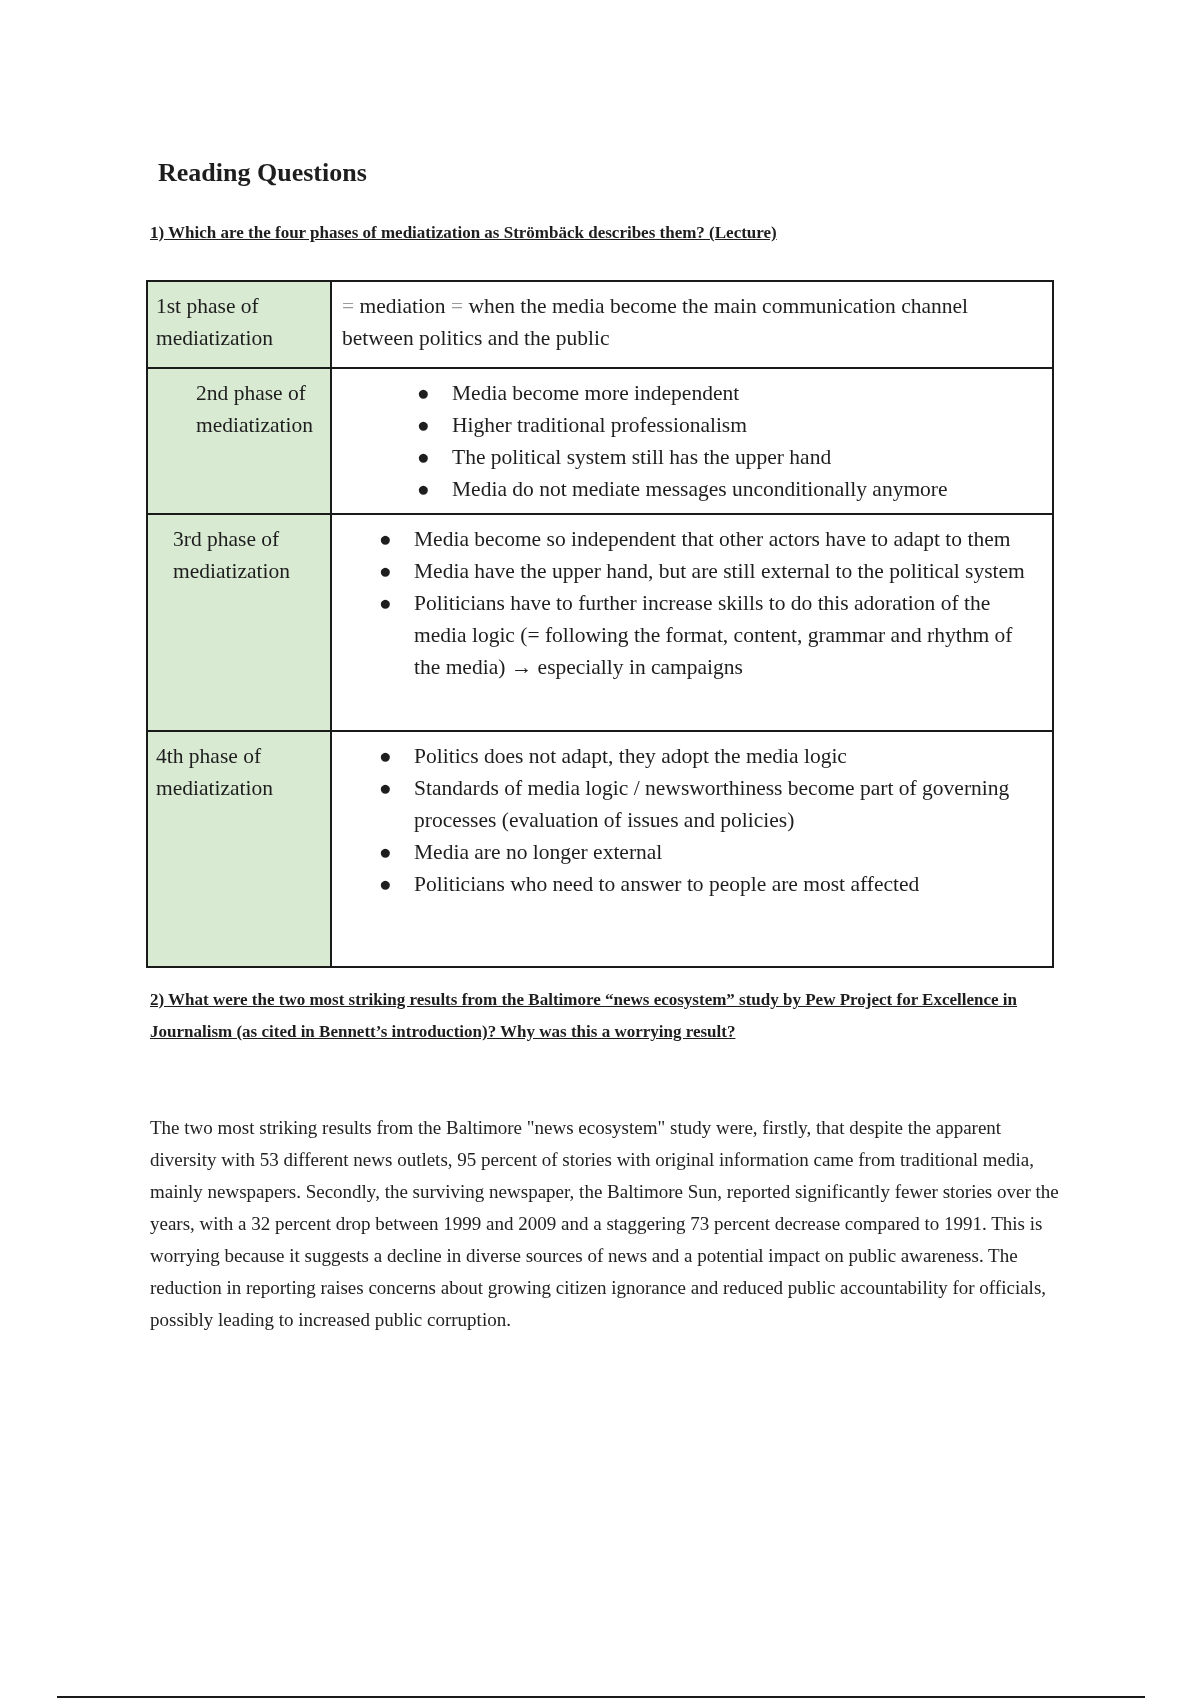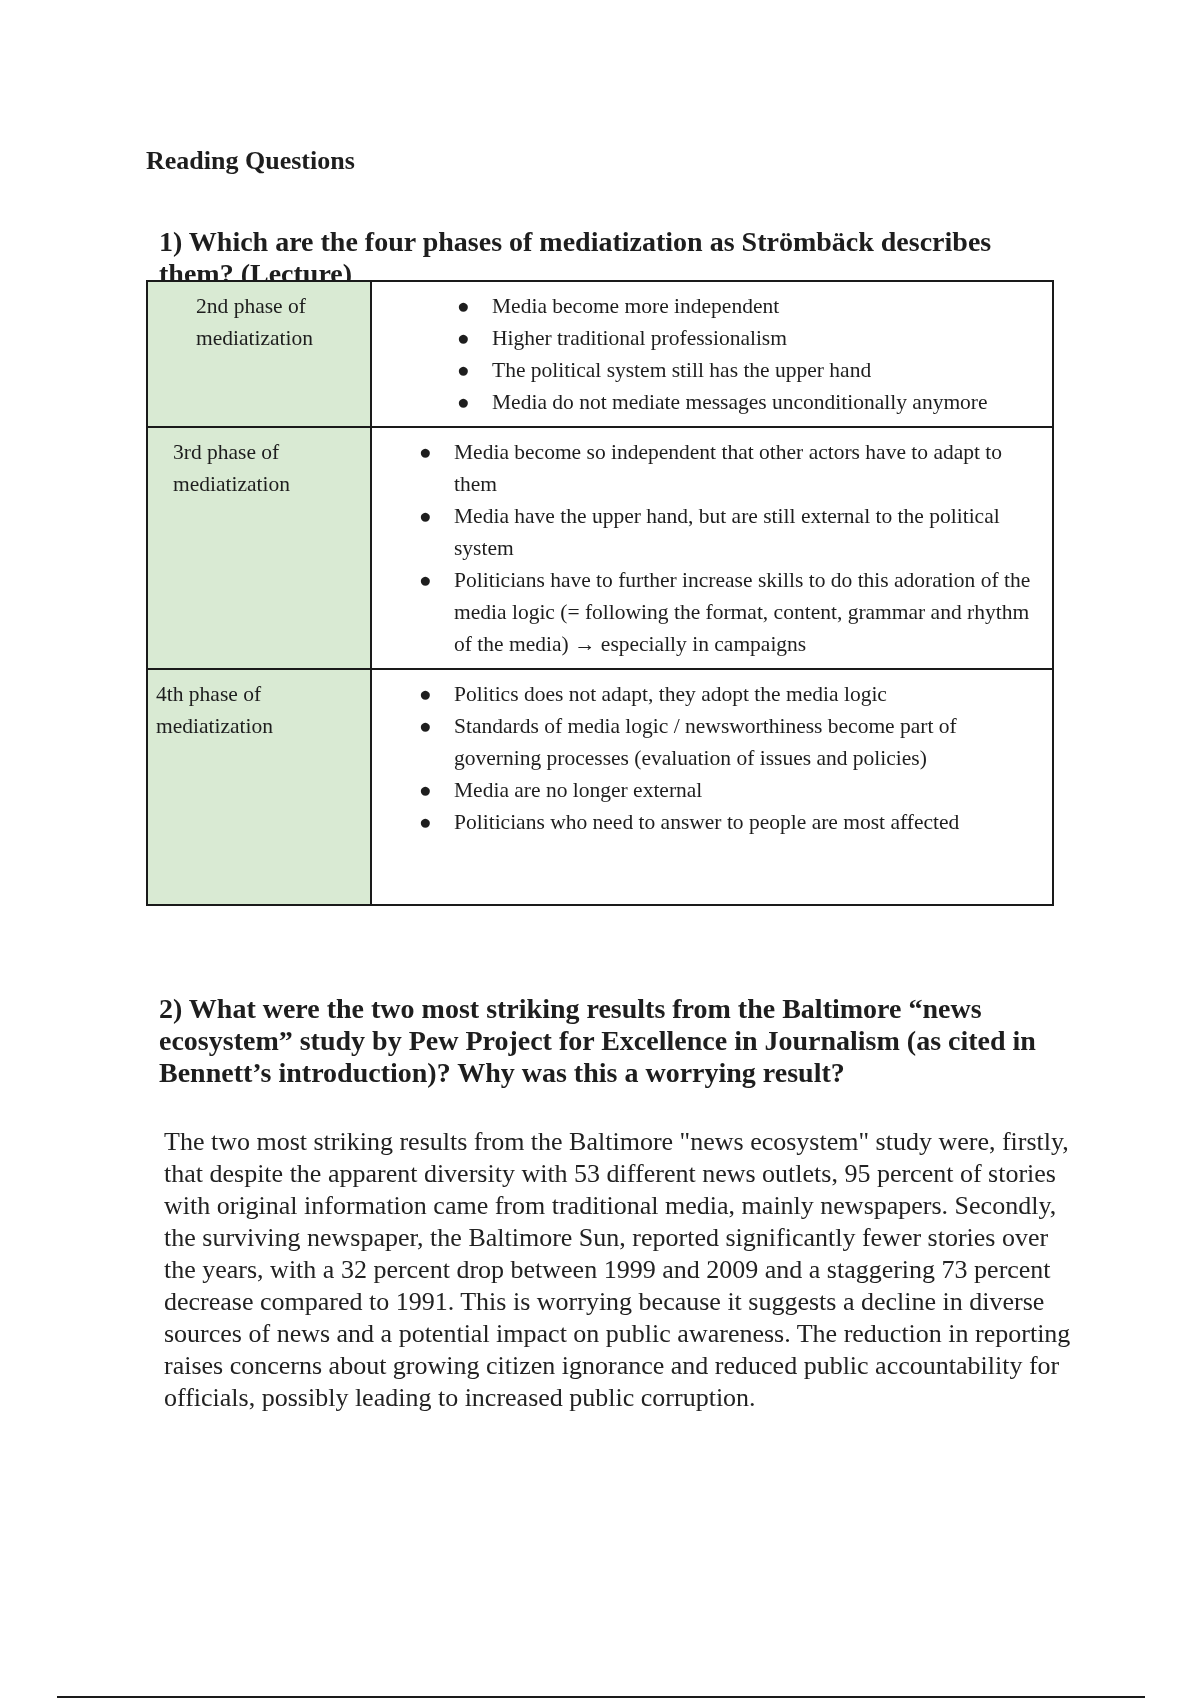--- a/index.html
+++ b/index.html
@@ -14,31 +14,32 @@
       overflow: hidden;
       font-family: "Liberation Serif", "DejaVu Serif", serif;
       color: #1e1e1e;
     }
     .page-title {
       position: absolute;
       left: 146px;
       top: 146px;
       font-size: 26px;
       font-weight: bold;
-      margin: 0;
+      margin: 12px;
       letter-spacing: 0;
     }
     .question {
       position: absolute;
       left: 146px;
       width: 910px;
-      font-size: 28px;
+      font-size: 17px;
       font-weight: bold;
       line-height: 32px;
-      margin: 13px;
+      margin: 4px;
+      text-decoration: underline;
     }
     .q1 { top: 213px; }
     .q2 { top: 980px; }
 
     .phase-table {
       position: absolute;
       left: 146px;
       top: 280px;
       width: 908px;
       border-collapse: collapse;
@@ -76,43 +77,49 @@
       font-size: 21px;
     }
     .eq {
       color: #9a9a9a;
     }
     .answer {
       position: absolute;
       left: 146px;
       top: 1108px;
       width: 916px;
-      font-size: 26px;
+      font-size: 19px;
       line-height: 32px;
-      margin: 18px;
+      margin: 4px;
       color: #222222;
     }
     .footer-rule {
       position: absolute;
       left: 57px;
       top: 1696px;
       width: 1088px;
       height: 0;
       border-top: 2px solid #1a1a1a;
     }
   </style>
 </head>
 <body>
 
 <h1 class="page-title">Reading Questions</h1>
 
 <p class="question q1">1) Which are the four phases of mediatization as Strömbäck describes them? (Lecture)</p>
 
 <table class="phase-table">
   <tbody>
+    <tr class="r1">
+      <td class="label-cell" style="background: rgb(217, 234, 211);">1st phase of mediatization</td>
+      <td>
+        <span class="eq">=</span><span> mediation </span><span class="eq">=</span><span> when the media become the main communication channel between politics and the public</span>
+      </td>
+    </tr>
     <tr class="r2">
       <td class="label-cell" style="background: rgb(217, 234, 211);">2nd phase of mediatization</td>
       <td>
         <ul>
           <li><span class="bullet">●</span><span>Media become more independent</span></li>
           <li><span class="bullet">●</span><span>Higher traditional professionalism</span></li>
           <li><span class="bullet">●</span><span>The political system still has the upper hand</span></li>
           <li><span class="bullet">●</span><span>Media do not mediate messages unconditionally anymore</span></li>
         </ul>
       </td>

